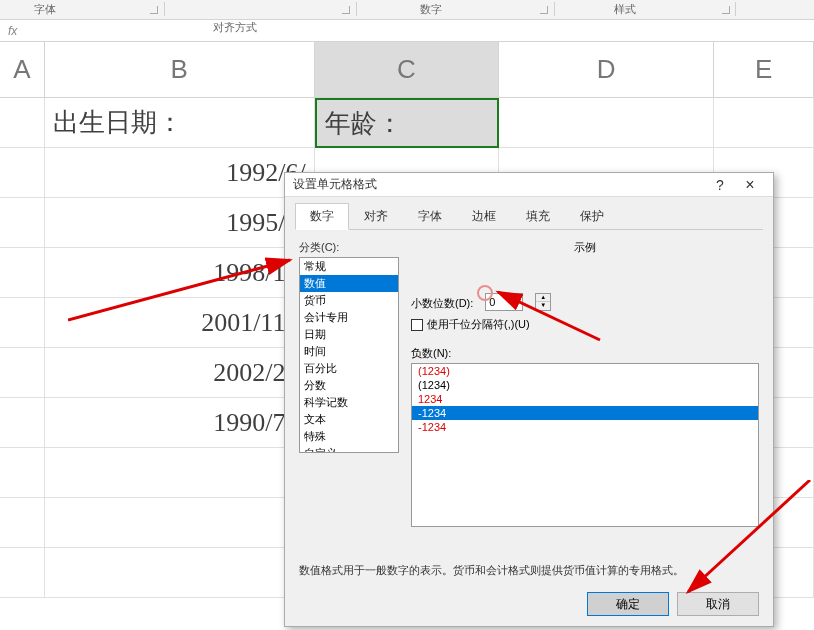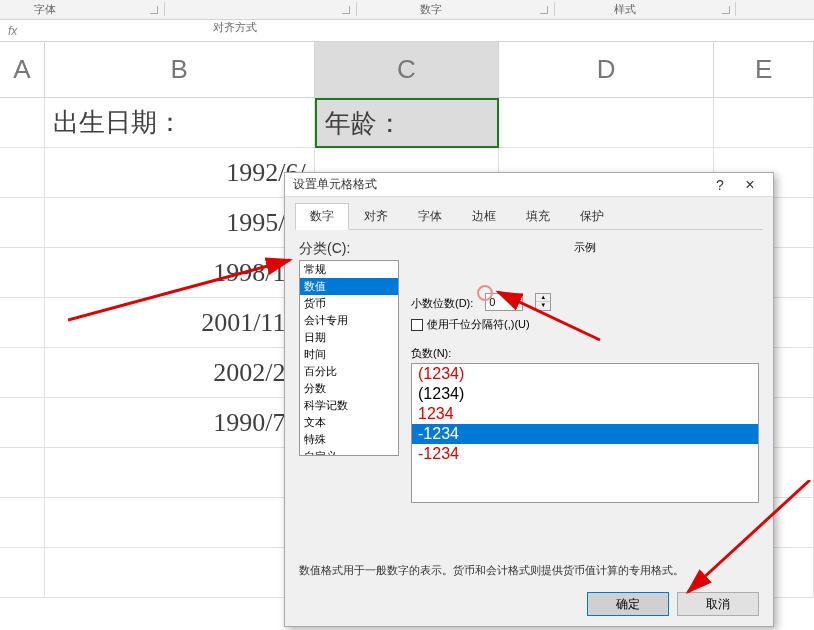--- a/index.html
+++ b/index.html
@@ -160,21 +160,21 @@
     .dialog-body {
       padding: 10px 14px;
       display: flex;
       gap: 12px;
       height: calc(100% - 88px);
     }
     .category-section {
       width: 100px;
     }
     .section-label {
-      font-size: 14px;
+      font-size: 11px;
       color: #333;
       margin-bottom: 2px;
     }
     .category-list {
       border: 1px solid #999;
       background: #fff;
       height: 196px;
       overflow: auto;
       font-size: 11px;
     }
@@ -236,23 +236,23 @@
       width: 12px;
       height: 12px;
       border: 1px solid #333;
       background: #fff;
     }
     
     .negative-label { font-size: 11px; margin-bottom: 2px; }
     .negative-list {
       border: 1px solid #999;
       background: #fff;
-      height: 140px;
+      height: 164px;
       overflow: auto;
-      font-size: 16px;
+      font-size: 11px;
     }
     .negative-item {
       padding: 1px 6px;
     }
     .negative-item.red { color: #d00; }
     .negative-item.selected {
       background: #0078d7;
       color: #fff;
     }
     

